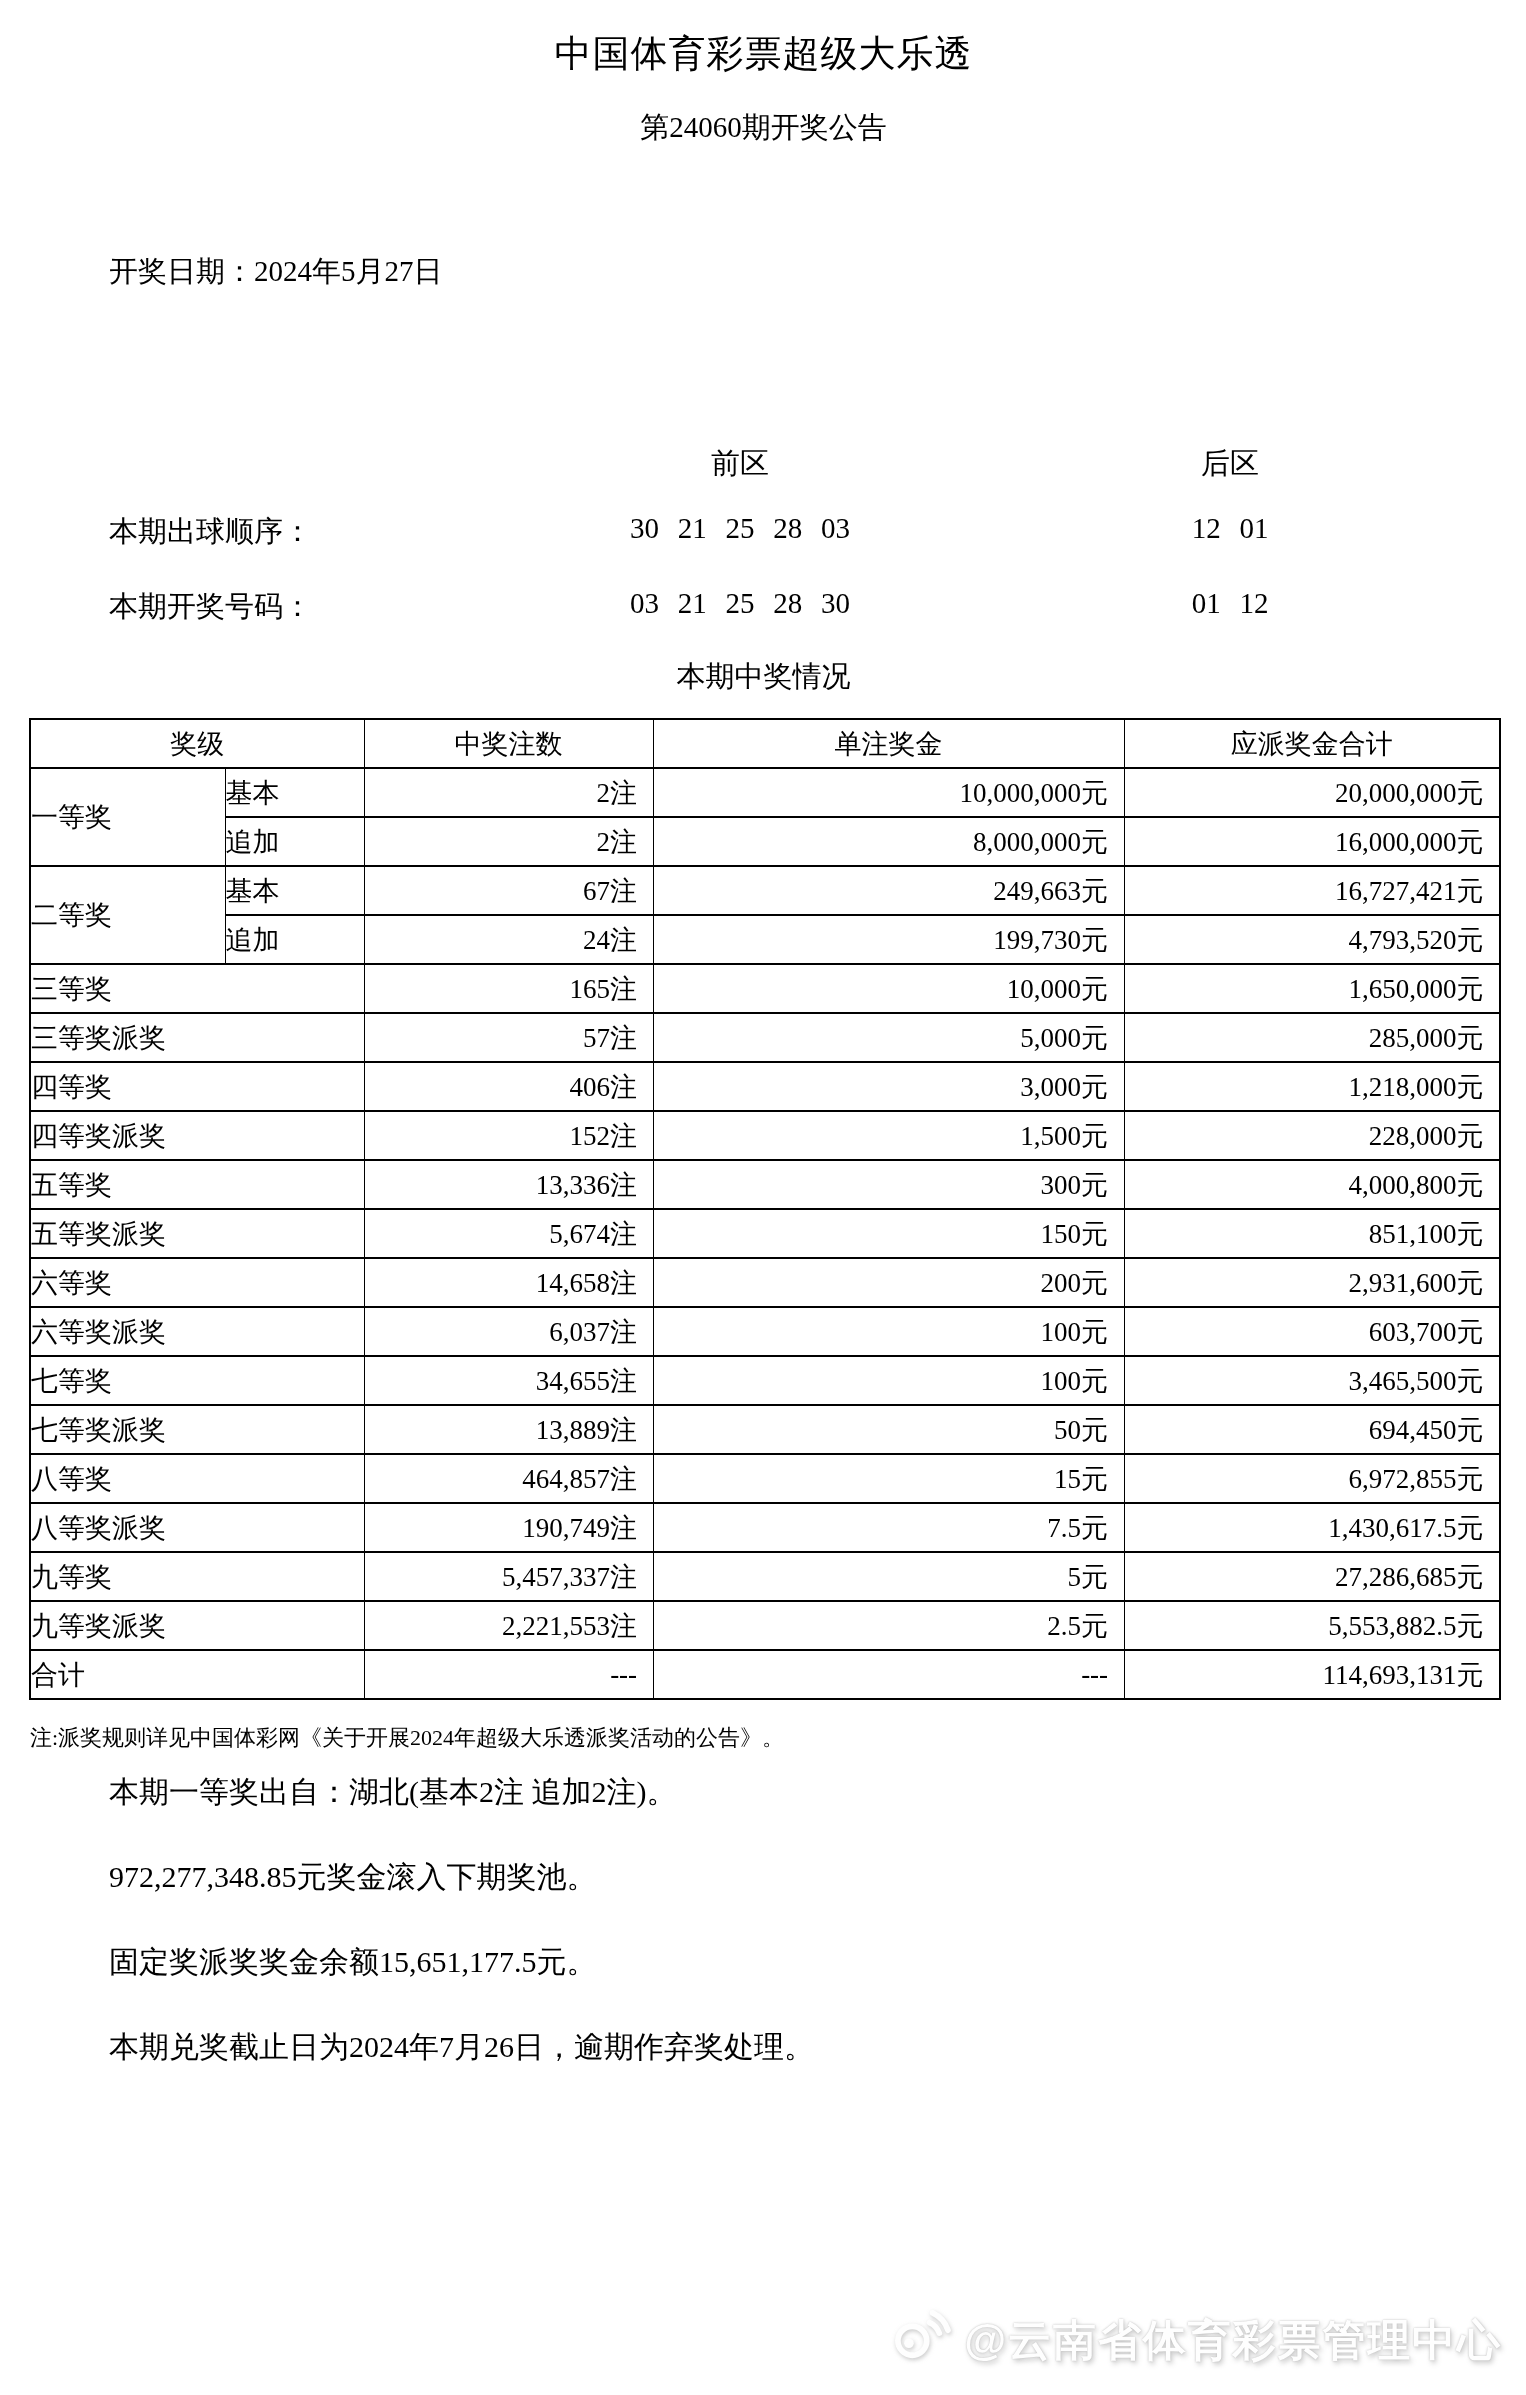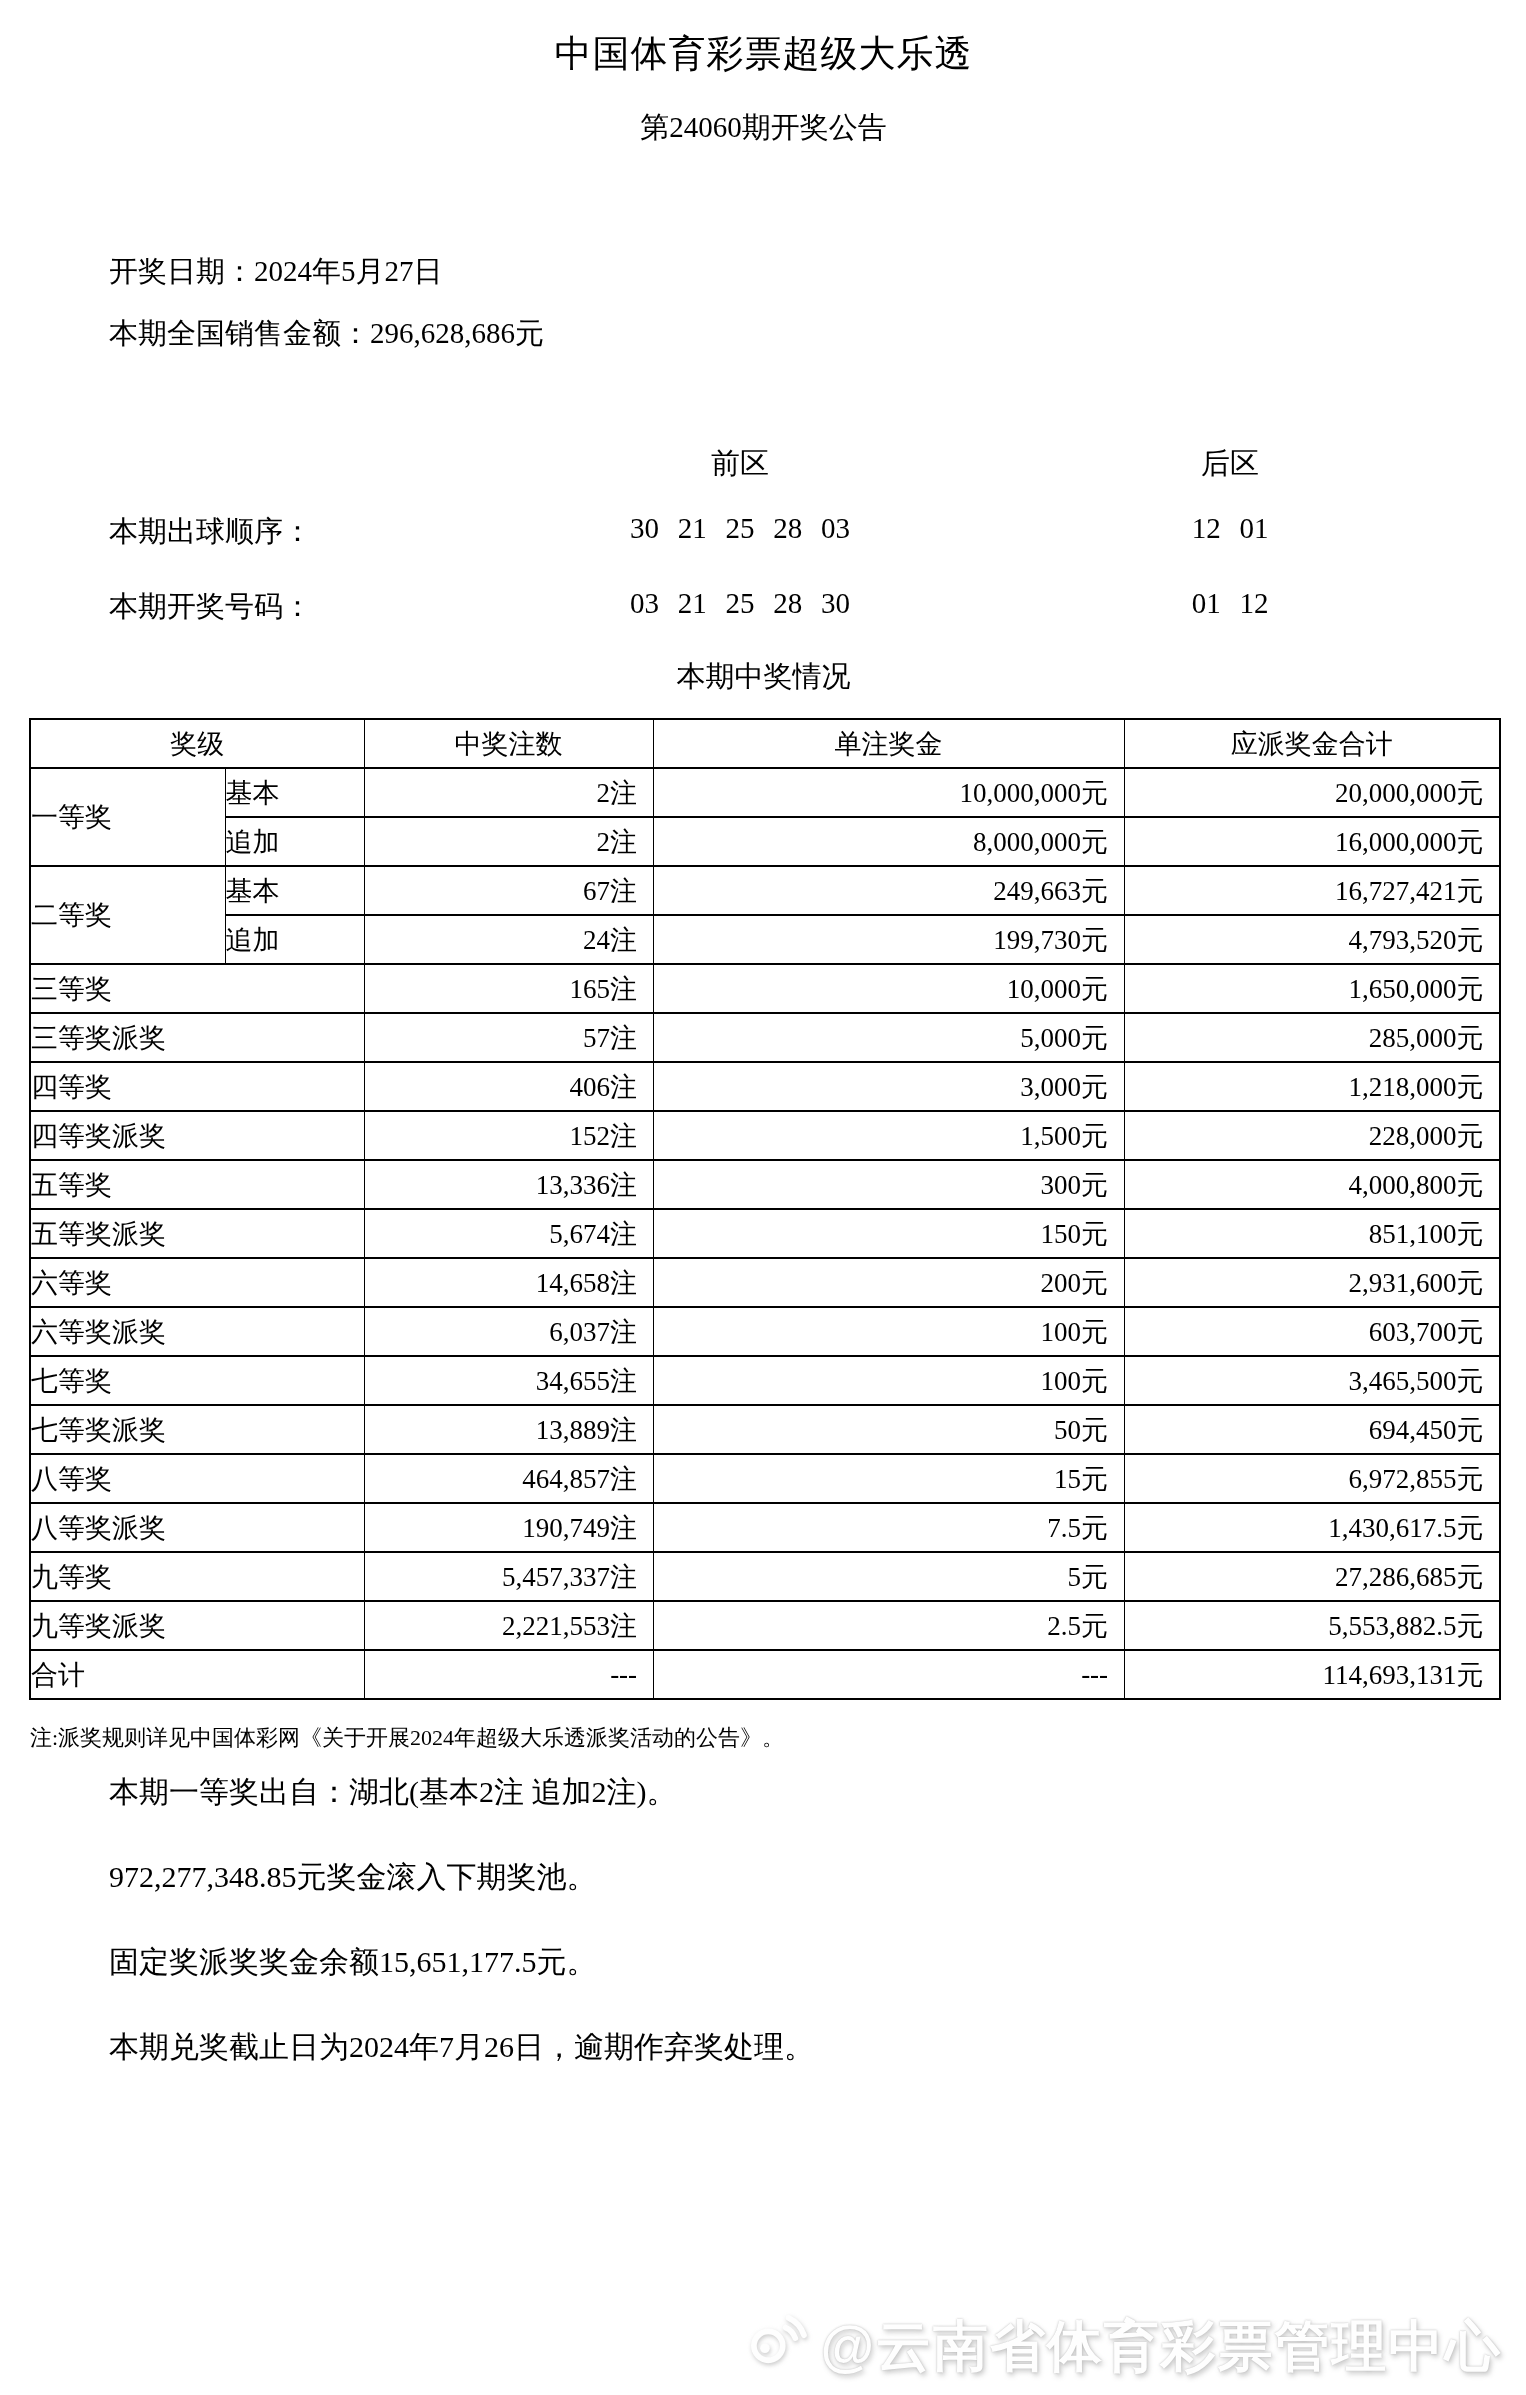--- a/index.html
+++ b/index.html
@@ -48,36 +48,35 @@
 
   .table-note { left:30px; top:1723px; font-size:22px; }
 
   .footer-block { left:109px; top:1749px; font-size:30px; }
   .footer-block .line { height:85px; line-height:85px; white-space:nowrap; }
 
   .watermark {
     right:25px; top:2310px;
     display:flex; align-items:center; gap:13.4px;
     font-family:"Liberation Sans","DejaVu Sans",sans-serif;
-    font-size:55px; font-weight:bold; letter-spacing:1.9px;
+    font-size:43px; font-weight:bold; letter-spacing:1.9px;
     color:#fefefe;
     text-shadow: 0 0 1.9px rgba(170,170,170,0.85), 1.9px 2.9px 4.8px rgba(140,140,140,0.45);
     white-space:nowrap;
   }
   .weibo-svg { filter: drop-shadow(1.9px 2.9px 1.9px rgba(150,150,150,0.5)); }
 </style>
 </head>
 <body>
 
 <div class="abs centered doc-title">中国体育彩票超级大乐透</div>
 <div class="abs centered doc-subtitle">第24060期开奖公告</div>
 
 <div class="abs info-block">
   <div class="line">开奖日期：2024年5月27日</div>
-  <div class="line">本期全国销售金额：296,628,686元</div>
 </div>
 
 <div class="abs zone-label zone-front">前区</div>
 <div class="abs zone-label zone-back">后区</div>
 
 <div class="abs draw-row draw-row-1">
   <span class="draw-label">本期出球顺序：</span>
   <span class="draw-front">30 21 25 28 03</span>
   <span class="draw-back">12 01</span>
 </div>

